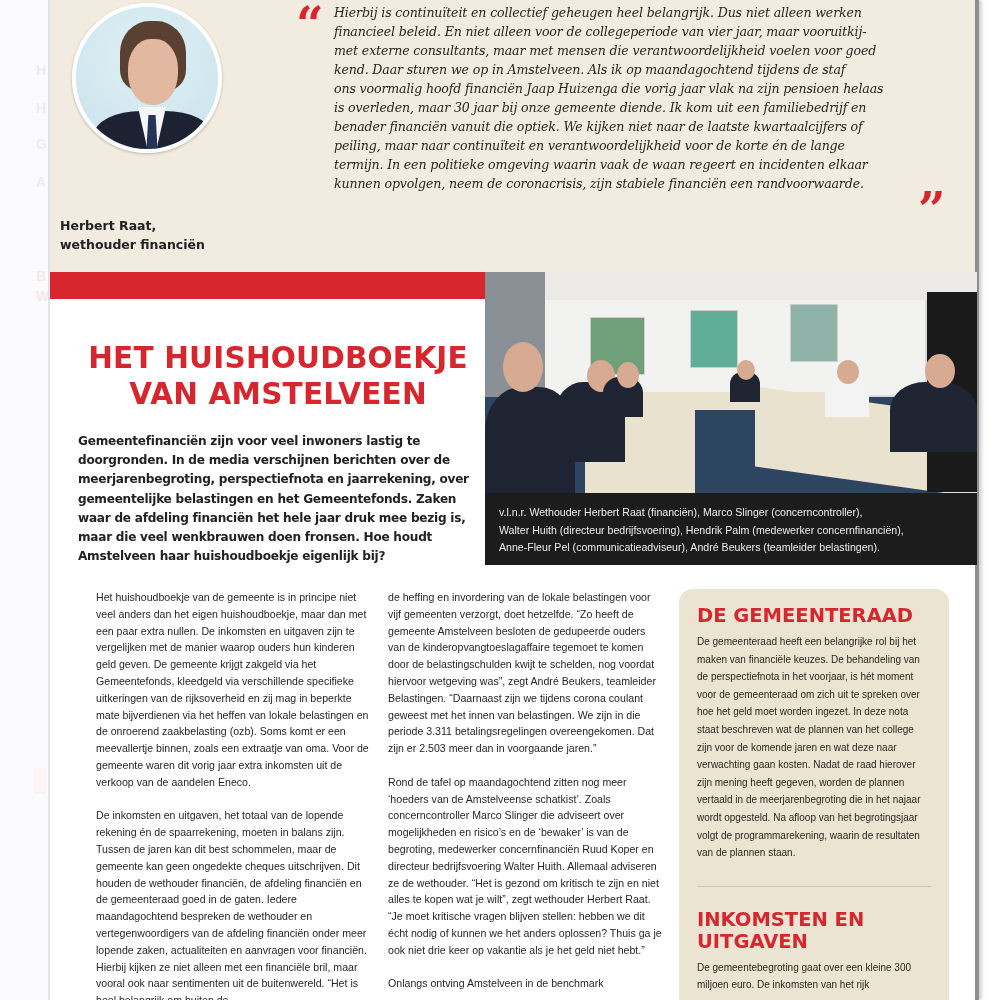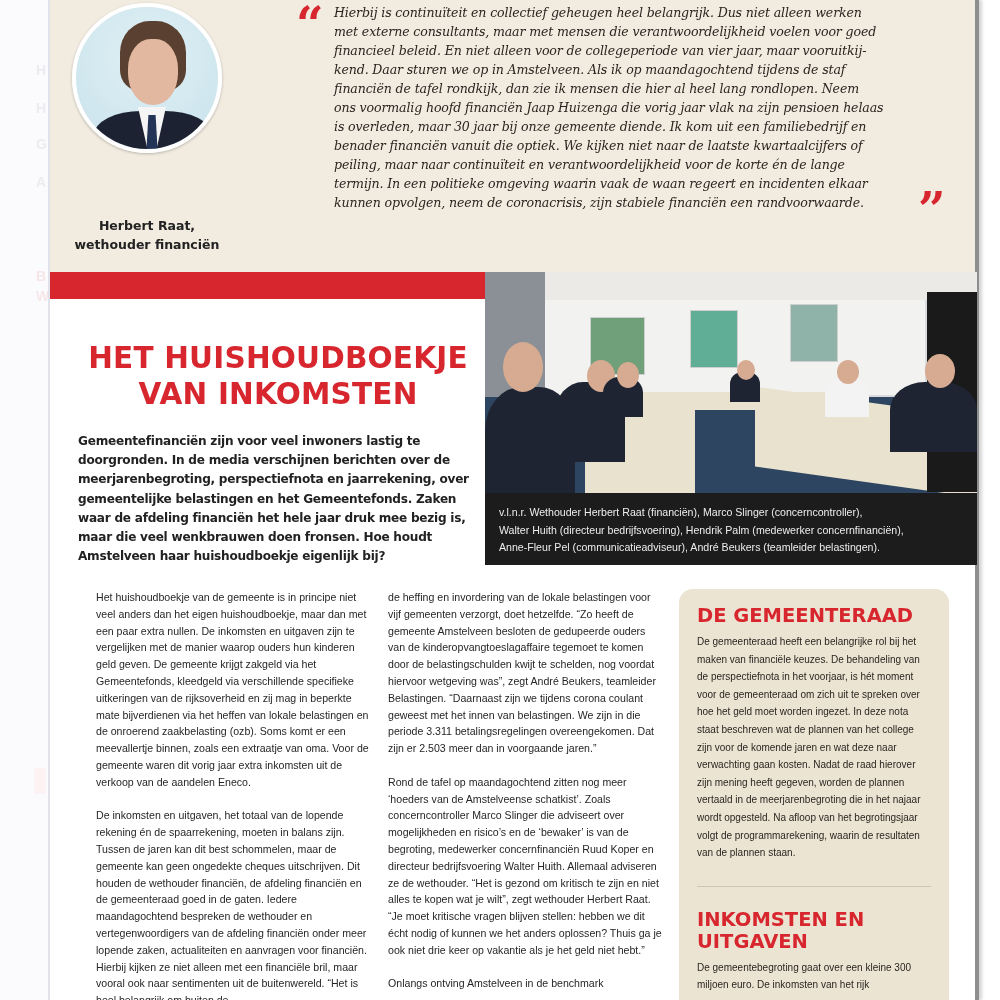--- a/index.html
+++ b/index.html
@@ -25,21 +25,21 @@
     position: absolute; left: 22px; top: 3px; width: 150px; height: 150px; border-radius: 50%;
     background: radial-gradient(circle at 50% 35%, #dff0f5 0%, #cfe6ee 70%);
     border: 4px solid #ffffff; overflow: hidden; box-shadow: 0 1px 3px rgba(0,0,0,.25);
   }
   .portrait .hair { position: absolute; left: 44px; top: 14px; width: 66px; height: 70px; border-radius: 45% 45% 30% 30%; background: #5a4030; }
   .portrait .face { position: absolute; left: 52px; top: 32px; width: 50px; height: 66px; border-radius: 45% 45% 48% 48%; background: #e2b8a0; }
   .portrait .suit { position: absolute; left: 18px; top: 104px; width: 118px; height: 60px; border-radius: 40% 40% 0 0; background: #1d2233; }
   .portrait .shirt { position: absolute; left: 62px; top: 100px; width: 28px; height: 50px; background: #f5f5f5; clip-path: polygon(0 0,100% 0,60% 100%,40% 100%); }
   .portrait .tie { position: absolute; left: 70px; top: 108px; width: 12px; height: 42px; background: #243457; clip-path: polygon(20% 0,80% 0,100% 100%,0 100%); }
   .caption-name {
-    position: absolute; left: 10px; top: 216px; width: 174px; text-align: center;
+    position: absolute; left: 10px; top: 216px; width: 174px; 
     font-family: "DejaVu Sans", sans-serif; font-size: 12.5px; font-weight: bold; line-height: 19px; color: #222;
   }
   .qmark { position: absolute; font-family: "DejaVu Serif", serif; font-weight: bold; color: #d7262e; font-size: 48px; line-height: 48px; }
   .qmark.open { left: 246px; top: 0px; }
   .qmark.close { left: 868px; top: 186px; }
   .quote-text {
     position: absolute; left: 284px; top: 3px; width: 600px;
     font-family: "DejaVu Serif", serif; font-style: italic; font-size: 12.6px; line-height: 19px; color: #2a2520;
     letter-spacing: -0.15px;
   }
@@ -110,24 +110,23 @@
         <div class="tie"></div>
         <div class="face"></div>
     </div>
     <div class="caption-name">
       <div>Herbert Raat,</div>
       <div>wethouder financiën</div>
     </div>
     <div class="qmark open">“</div>
     <div class="quote-text">
       <div>Hierbij is continuïteit en collectief geheugen heel belangrijk. Dus niet alleen werken</div>
+      <div>financieel beleid. En niet alleen voor de collegeperiode van vier jaar, maar vooruitkij-</div>
       <div>met externe consultants, maar met mensen die verantwoordelijkheid voelen voor goed</div>
-      <div>financieel beleid. En niet alleen voor de collegeperiode van vier jaar, maar vooruitkij-</div>
       <div>kend. Daar sturen we op in Amstelveen. Als ik op maandagochtend tijdens de staf</div>
-      <div>financiën de tafel rondkijk, dan zie ik mensen die hier al heel lang rondlopen. Neem</div>
       <div>ons voormalig hoofd financiën Jaap Huizenga die vorig jaar vlak na zijn pensioen helaas</div>
       <div>is overleden, maar 30 jaar bij onze gemeente diende. Ik kom uit een familiebedrijf en</div>
       <div>benader financiën vanuit die optiek. We kijken niet naar de laatste kwartaalcijfers of</div>
       <div>peiling, maar naar continuïteit en verantwoordelijkheid voor de korte én de lange</div>
       <div>termijn. In een politieke omgeving waarin vaak de waan regeert en incidenten elkaar</div>
       <div>kunnen opvolgen, neem de coronacrisis, zijn stabiele financiën een randvoorwaarde.</div>
     </div>
     <div class="qmark close">”</div>
   </div>
 
@@ -159,21 +158,21 @@
     <div class="head" style="left:440px;top:82px;width:30px;height:34px;"></div>
   </div>
   <div class="photo-caption">
     <div>v.l.n.r. Wethouder Herbert Raat (financiën), Marco Slinger (concerncontroller),</div>
     <div>Walter Huith (directeur bedrijfsvoering), Hendrik Palm (medewerker concernfinanciën),</div>
     <div>Anne-Fleur Pel (communicatieadviseur), André Beukers (teamleider belastingen).</div>
   </div>
 
   <div class="headline">
     <div>HET HUISHOUDBOEKJE</div>
-    <div>VAN INKOMSTEN</div>
+    <div>VAN AMSTELVEEN</div>
   </div>
   <p class="lead">Gemeentefinanciën zijn voor veel inwoners lastig te doorgronden. In de media verschijnen berichten over de meerjarenbegroting, perspectiefnota en jaarrekening, over gemeentelijke belastingen en het Gemeentefonds. Zaken waar de afdeling financiën het hele jaar druk mee bezig is, maar die veel wenkbrauwen doen fronsen. Hoe houdt Amstelveen haar huishoudboekje eigenlijk bij?</p>
 
   <div class="col col1">
     <p>Het huishoudboekje van de gemeente is in principe niet veel anders dan het eigen huishoudboekje, maar dan met een paar extra nullen. De inkomsten en uitgaven zijn te vergelijken met de manier waarop ouders hun kinderen geld geven. De gemeente krijgt zakgeld via het Gemeentefonds, kleedgeld via verschillende specifieke uitkeringen van de rijksoverheid en zij mag in beperkte mate bijverdienen via het heffen van lokale belastingen en de onroerend zaakbelasting (ozb). Soms komt er een meevallertje binnen, zoals een extraatje van oma. Voor de gemeente waren dit vorig jaar extra inkomsten uit de verkoop van de aandelen Eneco.</p>
     <p>De inkomsten en uitgaven, het totaal van de lopende rekening én de spaarrekening, moeten in balans zijn. Tussen de jaren kan dit best schommelen, maar de gemeente kan geen ongedekte cheques uitschrijven. Dit houden de wethouder financiën, de afdeling financiën en de gemeenteraad goed in de gaten. Iedere maandagochtend bespreken de wethouder en vertegenwoordigers van de afdeling financiën onder meer lopende zaken, actualiteiten en aanvragen voor financiën. Hierbij kijken ze niet alleen met een financiële bril, maar vooral ook naar sentimenten uit de buitenwereld. “Het is heel belangrijk om buiten de</p>
   </div>
   <div class="col col2">
     <p>de heffing en invordering van de lokale belastingen voor vijf gemeenten verzorgt, doet hetzelfde. “Zo heeft de gemeente Amstelveen besloten de gedupeerde ouders van de kinderopvangtoeslagaffaire tegemoet te komen door de belastingschulden kwijt te schelden, nog voordat hiervoor wetgeving was”, zegt André Beukers, teamleider Belastingen. “Daarnaast zijn we tijdens corona coulant geweest met het innen van belastingen. We zijn in die periode 3.311 betalingsregelingen overeengekomen. Dat zijn er 2.503 meer dan in voorgaande jaren.”</p>
     <p>Rond de tafel op maandagochtend zitten nog meer ‘hoeders van de Amstelveense schatkist’. Zoals concerncontroller Marco Slinger die adviseert over mogelijkheden en risico’s en de ‘bewaker’ is van de begroting, medewerker concernfinanciën Ruud Koper en directeur bedrijfsvoering Walter Huith. Allemaal adviseren ze de wethouder. “Het is gezond om kritisch te zijn en niet alles te kopen wat je wilt”, zegt wethouder Herbert Raat. “Je moet kritische vragen blijven stellen: hebben we dit écht nodig of kunnen we het anders oplossen? Thuis ga je ook niet drie keer op vakantie als je het geld niet hebt.”</p>

